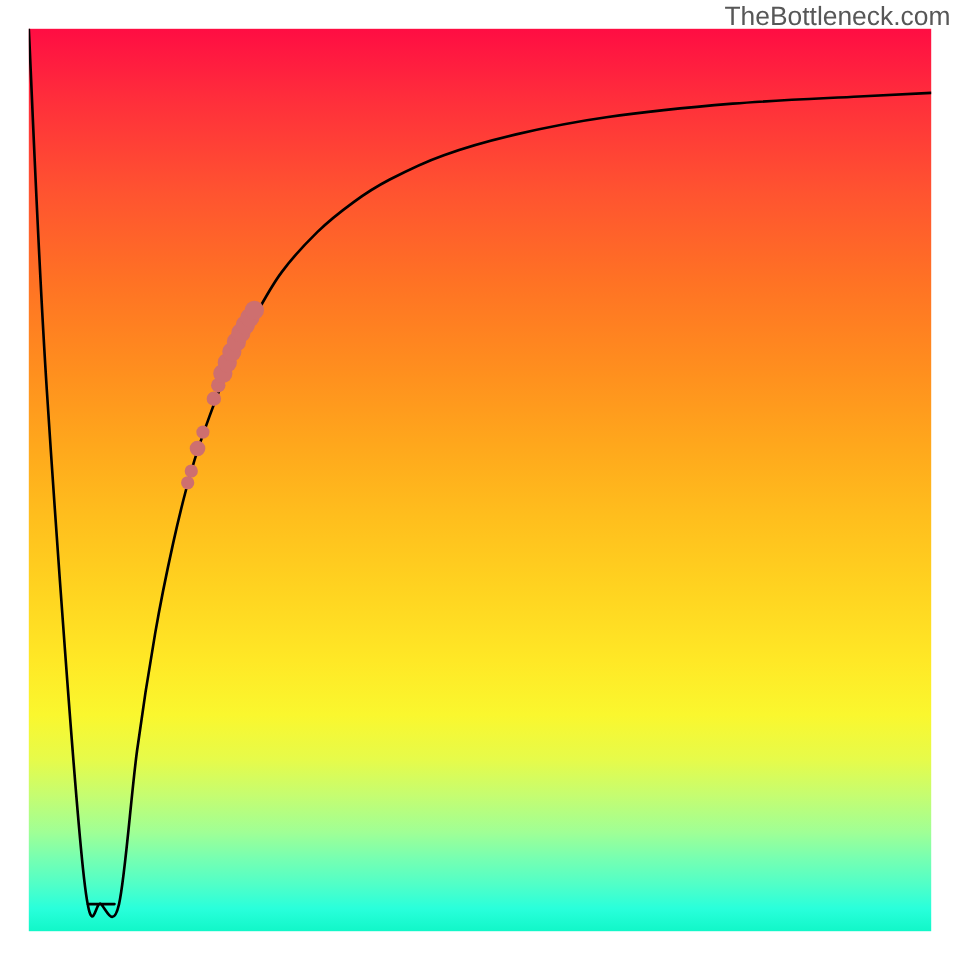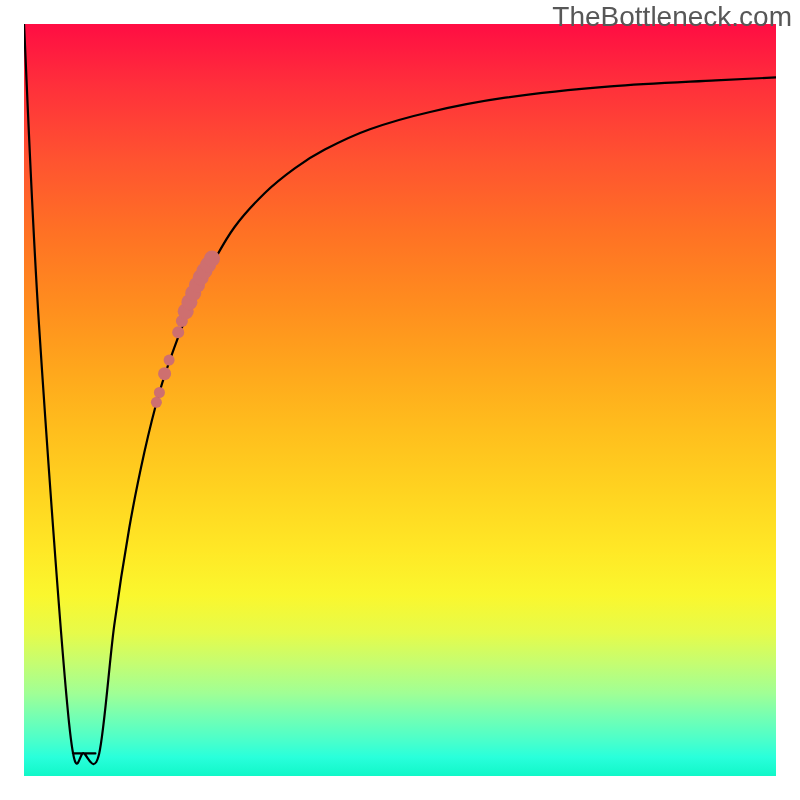--- a/index.html
+++ b/index.html
@@ -14,21 +14,21 @@
   .container {
     position: relative;
     width: 800px;
     height: 800px;
   }
   .watermark {
     position: absolute;
     top: 1px;
     right: 8px;
     font-family: Arial, Helvetica, sans-serif;
-    font-size: 28px;
+    font-size: 22px;
     color: #575757;
     font-weight: normal;
     z-index: 10;
   }
   .plot-area {
     position: absolute;
     top: 24px;
     left: 24px;
     width: 752px;
     height: 752px;

